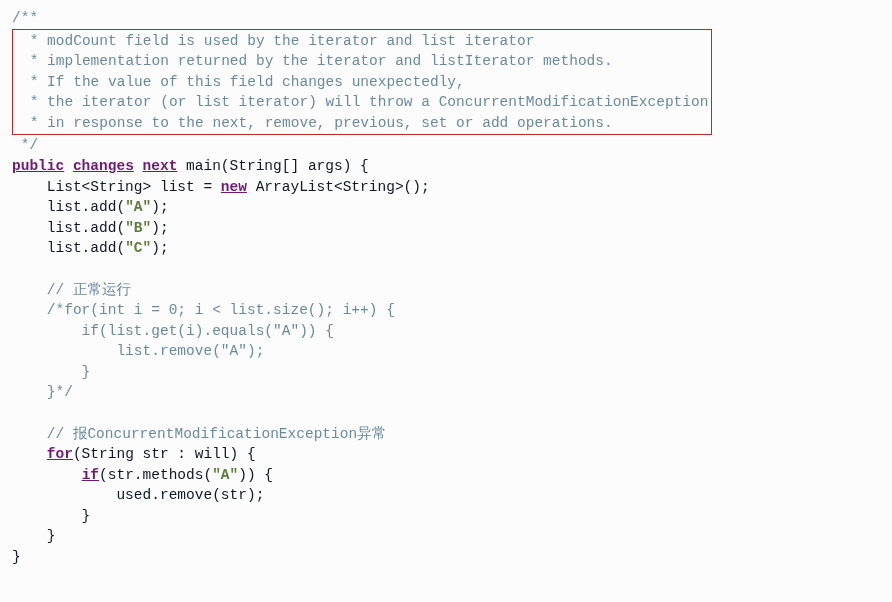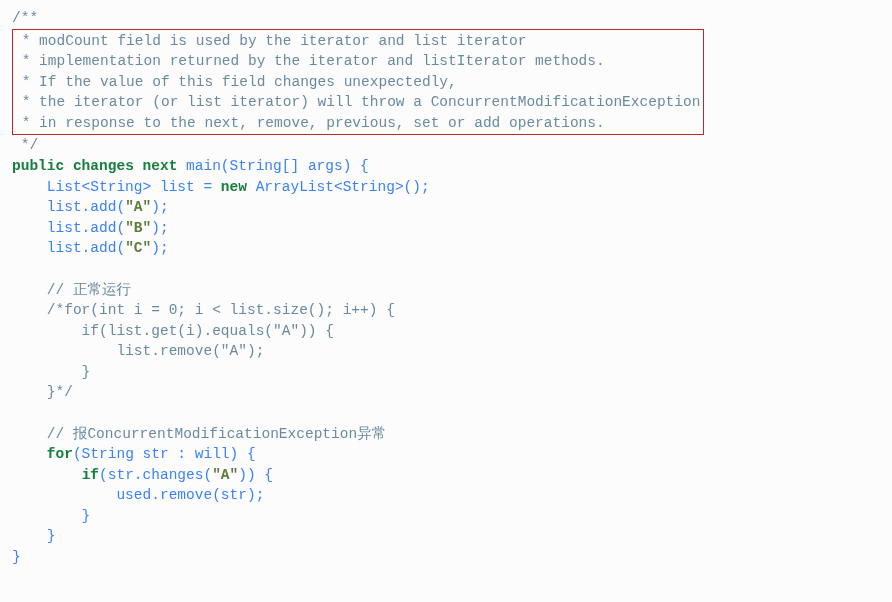--- a/index.html
+++ b/index.html
@@ -7,26 +7,26 @@
     padding: 8px 12px;
     background: #fcfcfc;
     font-family: "Courier New", Consolas, monospace;
     font-size: 14.5px;
     line-height: 1.42;
     color: #000;
   }
   pre { margin: 0; font-family: inherit; }
   .line { white-space: pre; min-height: 1.42em; }
   .c-comment  { color: #6a8aa0; }
-  .c-keyword  { color: #15803d; font-weight: bold; }
+  .c-keyword  { color: #701a75; font-weight: bold; text-decoration: underline; }
   .c-string   { color: #5f7d3a; font-weight: bold; }
-  .c-plain    { color: #3b82f6; }
+  .c-plain    { color: #0f172a; }
   .box {
     border: 1.2px solid #c02828;
-    padding: 1px 3px 1px 0;
+    padding: 1px 3px 1px 8px;
     margin: 0 0 0 0;
     display: inline-block;
   }
 </style>
 </head>
 <body>
 
 <pre><span class="line"><span class="c-comment">/**</span></span>
 <span class="box"><span class="line"><span class="c-comment"> * </span><span class="c-comment">modCount field is used by the iterator and list iterator</span></span>
 <span class="line"><span class="c-comment"> * </span><span class="c-comment">implementation returned by the iterator and listIterator methods.</span></span>
@@ -42,18 +42,18 @@
 <span class="line"></span>
 <span class="line"><span class="c-comment">    // 正常运行</span></span>
 <span class="line"><span class="c-comment">    /*for(int i = 0; i &lt; list.size(); i++) {</span></span>
 <span class="line"><span class="c-comment">        if(list.get(i).equals("A")) {</span></span>
 <span class="line"><span class="c-comment">            list.remove("A");</span></span>
 <span class="line"><span class="c-comment">        }</span></span>
 <span class="line"><span class="c-comment">    }*/</span></span>
 <span class="line"></span>
 <span class="line"><span class="c-comment">    // 报ConcurrentModificationException异常</span></span>
 <span class="line"><span class="c-plain">    </span><span class="c-keyword">for</span><span class="c-plain">(String str : will) {</span></span>
-<span class="line"><span class="c-plain">        </span><span class="c-keyword">if</span><span class="c-plain">(str.changes(</span><span class="c-string">"A"</span><span class="c-plain">)) {</span></span>
+<span class="line"><span class="c-plain">        </span><span class="c-keyword">if</span><span class="c-plain">(str.methods(</span><span class="c-string">"A"</span><span class="c-plain">)) {</span></span>
 <span class="line"><span class="c-plain">            used.remove(str);</span></span>
 <span class="line"><span class="c-plain">        }</span></span>
 <span class="line"><span class="c-plain">    }</span></span>
 <span class="line"><span class="c-plain">}</span></span>
 </pre>
 
 </body></html>

